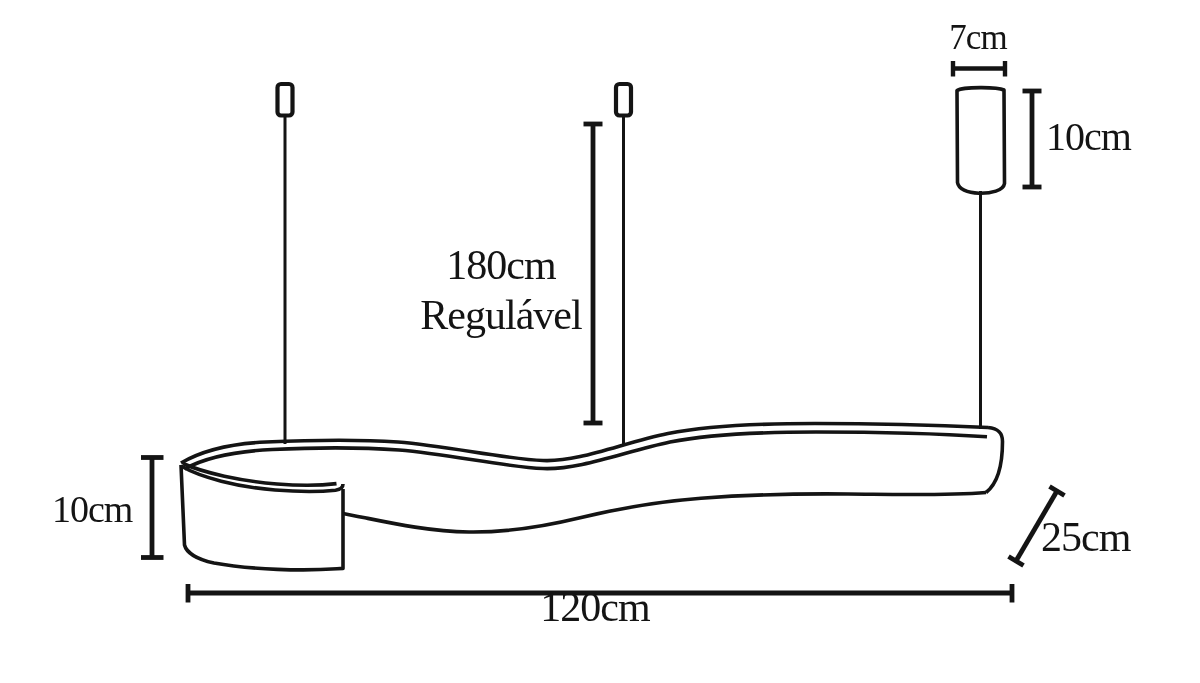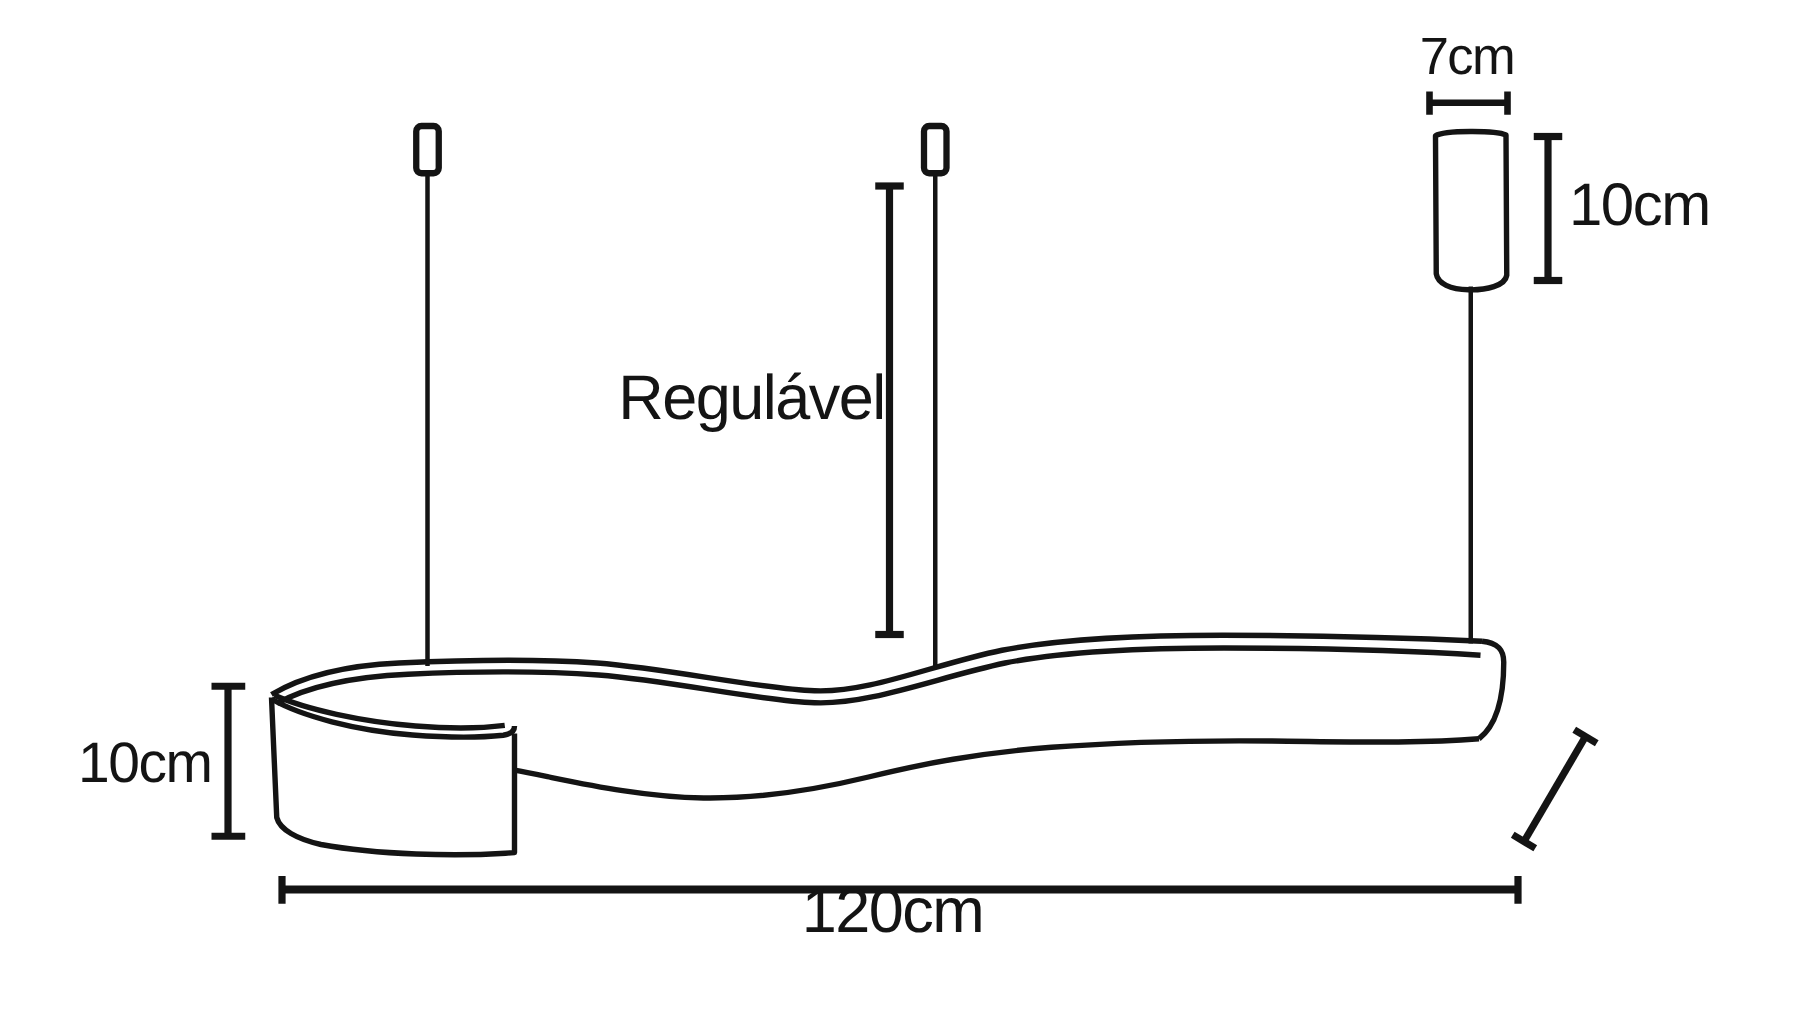--- a/index.html
+++ b/index.html
@@ -6,21 +6,21 @@
     margin: 0;
     padding: 0;
     background: #ffffff;
   }
   .canvas {
     position: relative;
     width: 1200px;
     height: 683px;
     background: #ffffff;
     overflow: hidden;
-    font-family: Liberation Sans, sans-serif;
+    font-family: Liberation Serif, serif;
     color: #141414;
   }
   .drawing {
     position: absolute;
     left: 0;
     top: 0;
   }
   .dim-label {
     position: absolute;
     color: #141414;
@@ -151,21 +151,23 @@
       <line x1="188" y1="584" x2="188" y2="602.5" stroke-width="4.8"></line>
       <line x1="1012" y1="584" x2="1012" y2="602.5" stroke-width="4.8"></line>
     </g>
   </svg>
 
   <div class="dim-label centered fs-35" style="left:978px; top:20px;">7cm</div>
 
   <div class="dim-label fs-40" style="left:1046px; top:117px;">10cm</div>
 
   <div class="dim-label centered fs-42 suspension-block" style="left:501px; top:240px;">
+    <div>180cm</div>
     <div>Regulável</div>
   </div>
 
   <div class="dim-label fs-38" style="left:52px; top:490px;">10cm</div>
 
+  <div class="dim-label fs-42" style="left:1041px; top:516px;">25cm</div>
 
   <div class="dim-label centered fs-42" style="left:595px; top:586px;">120cm</div>
 
 </div>
 
 </body></html>

